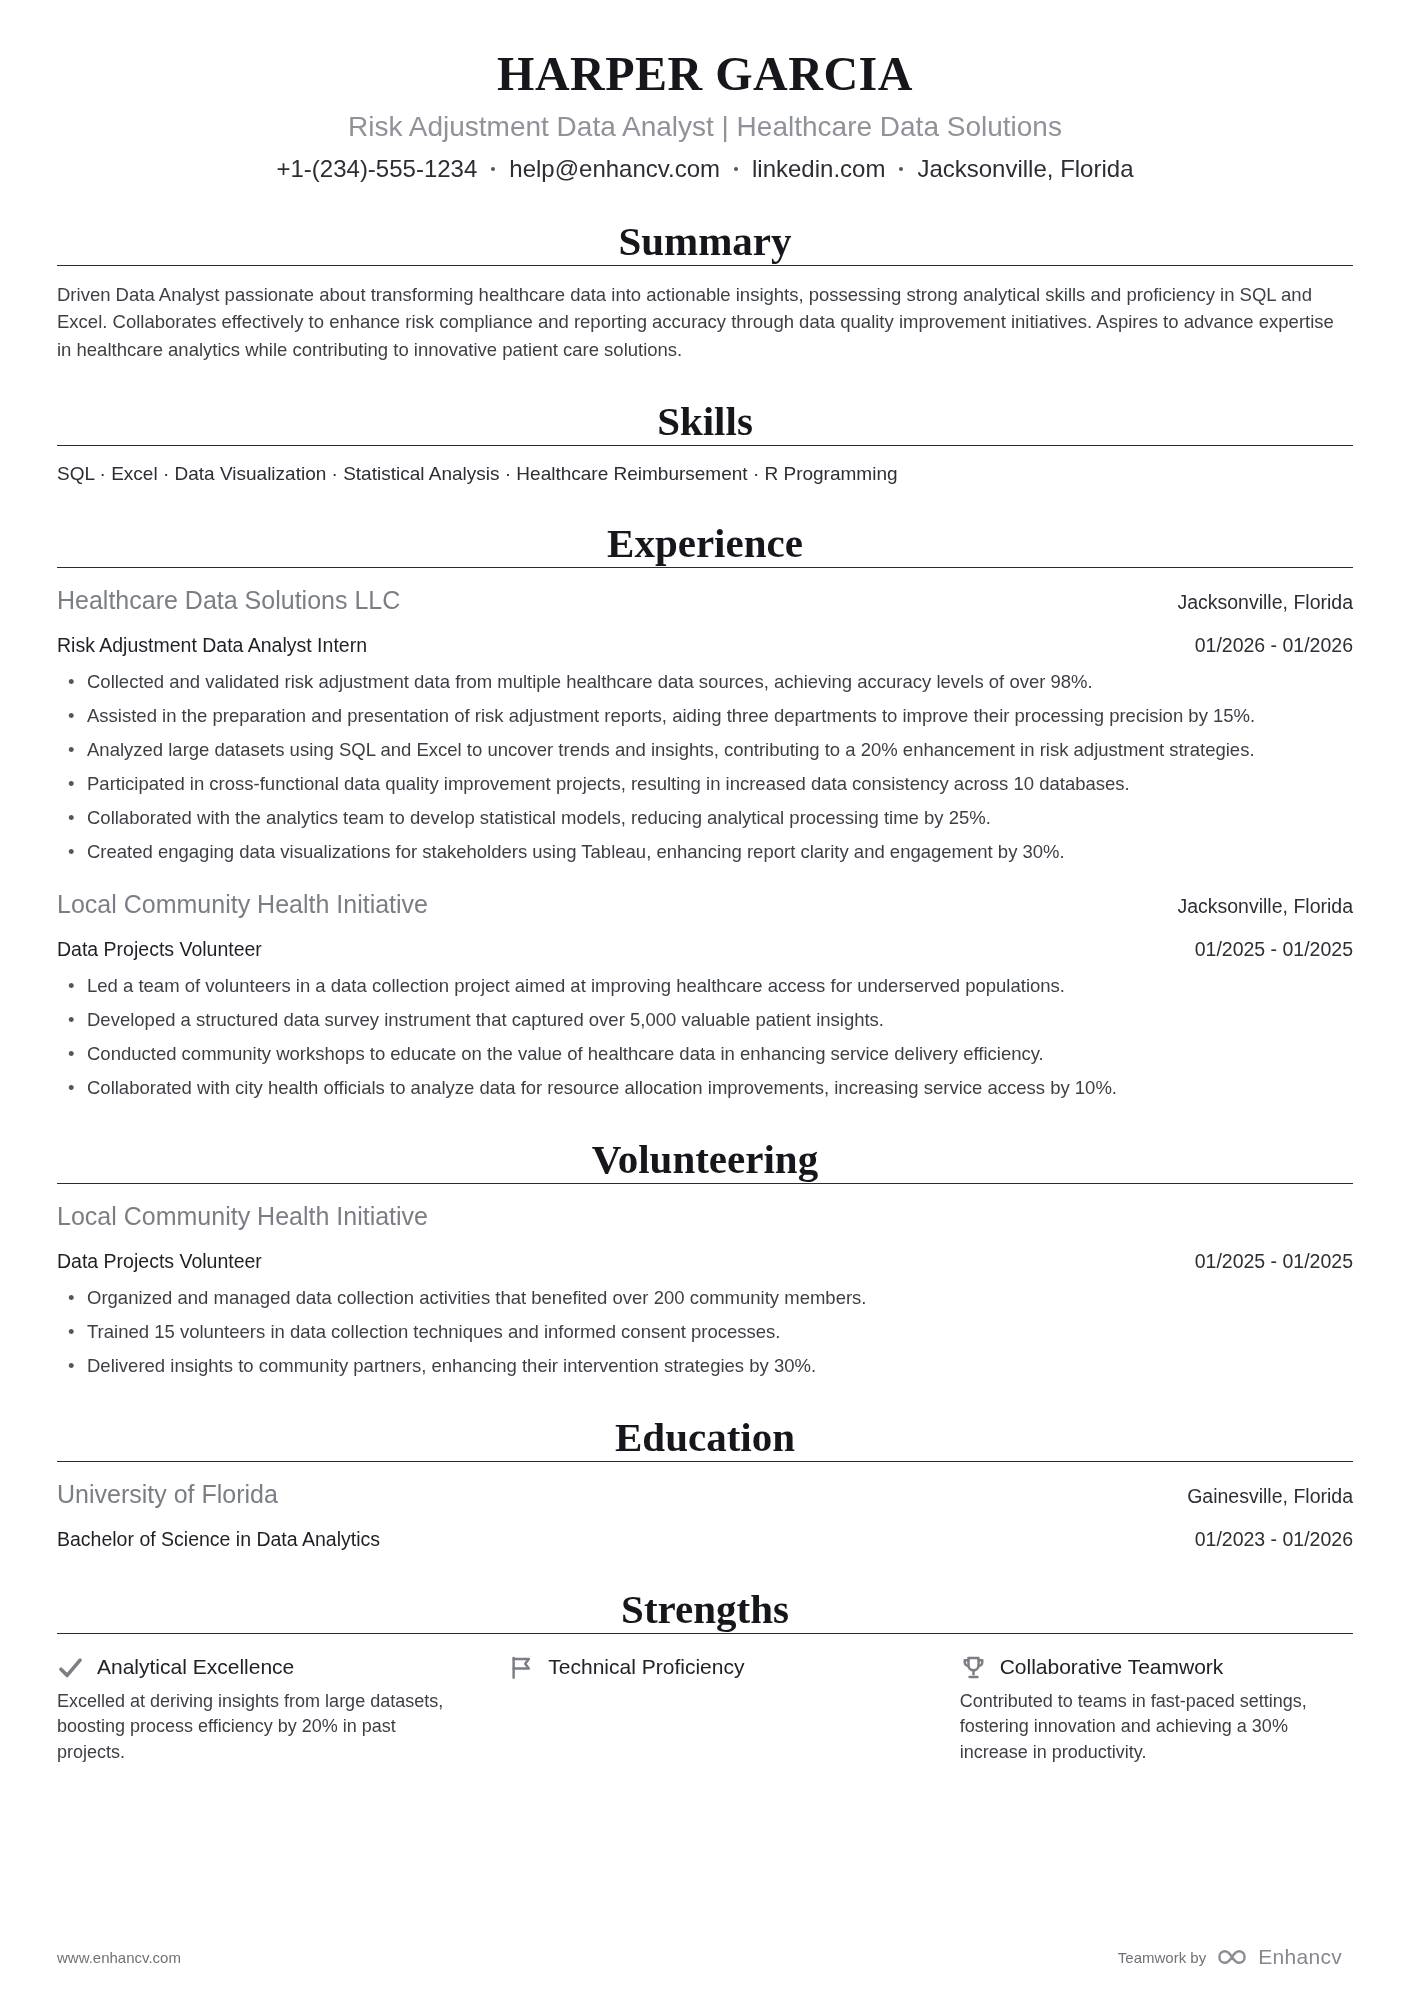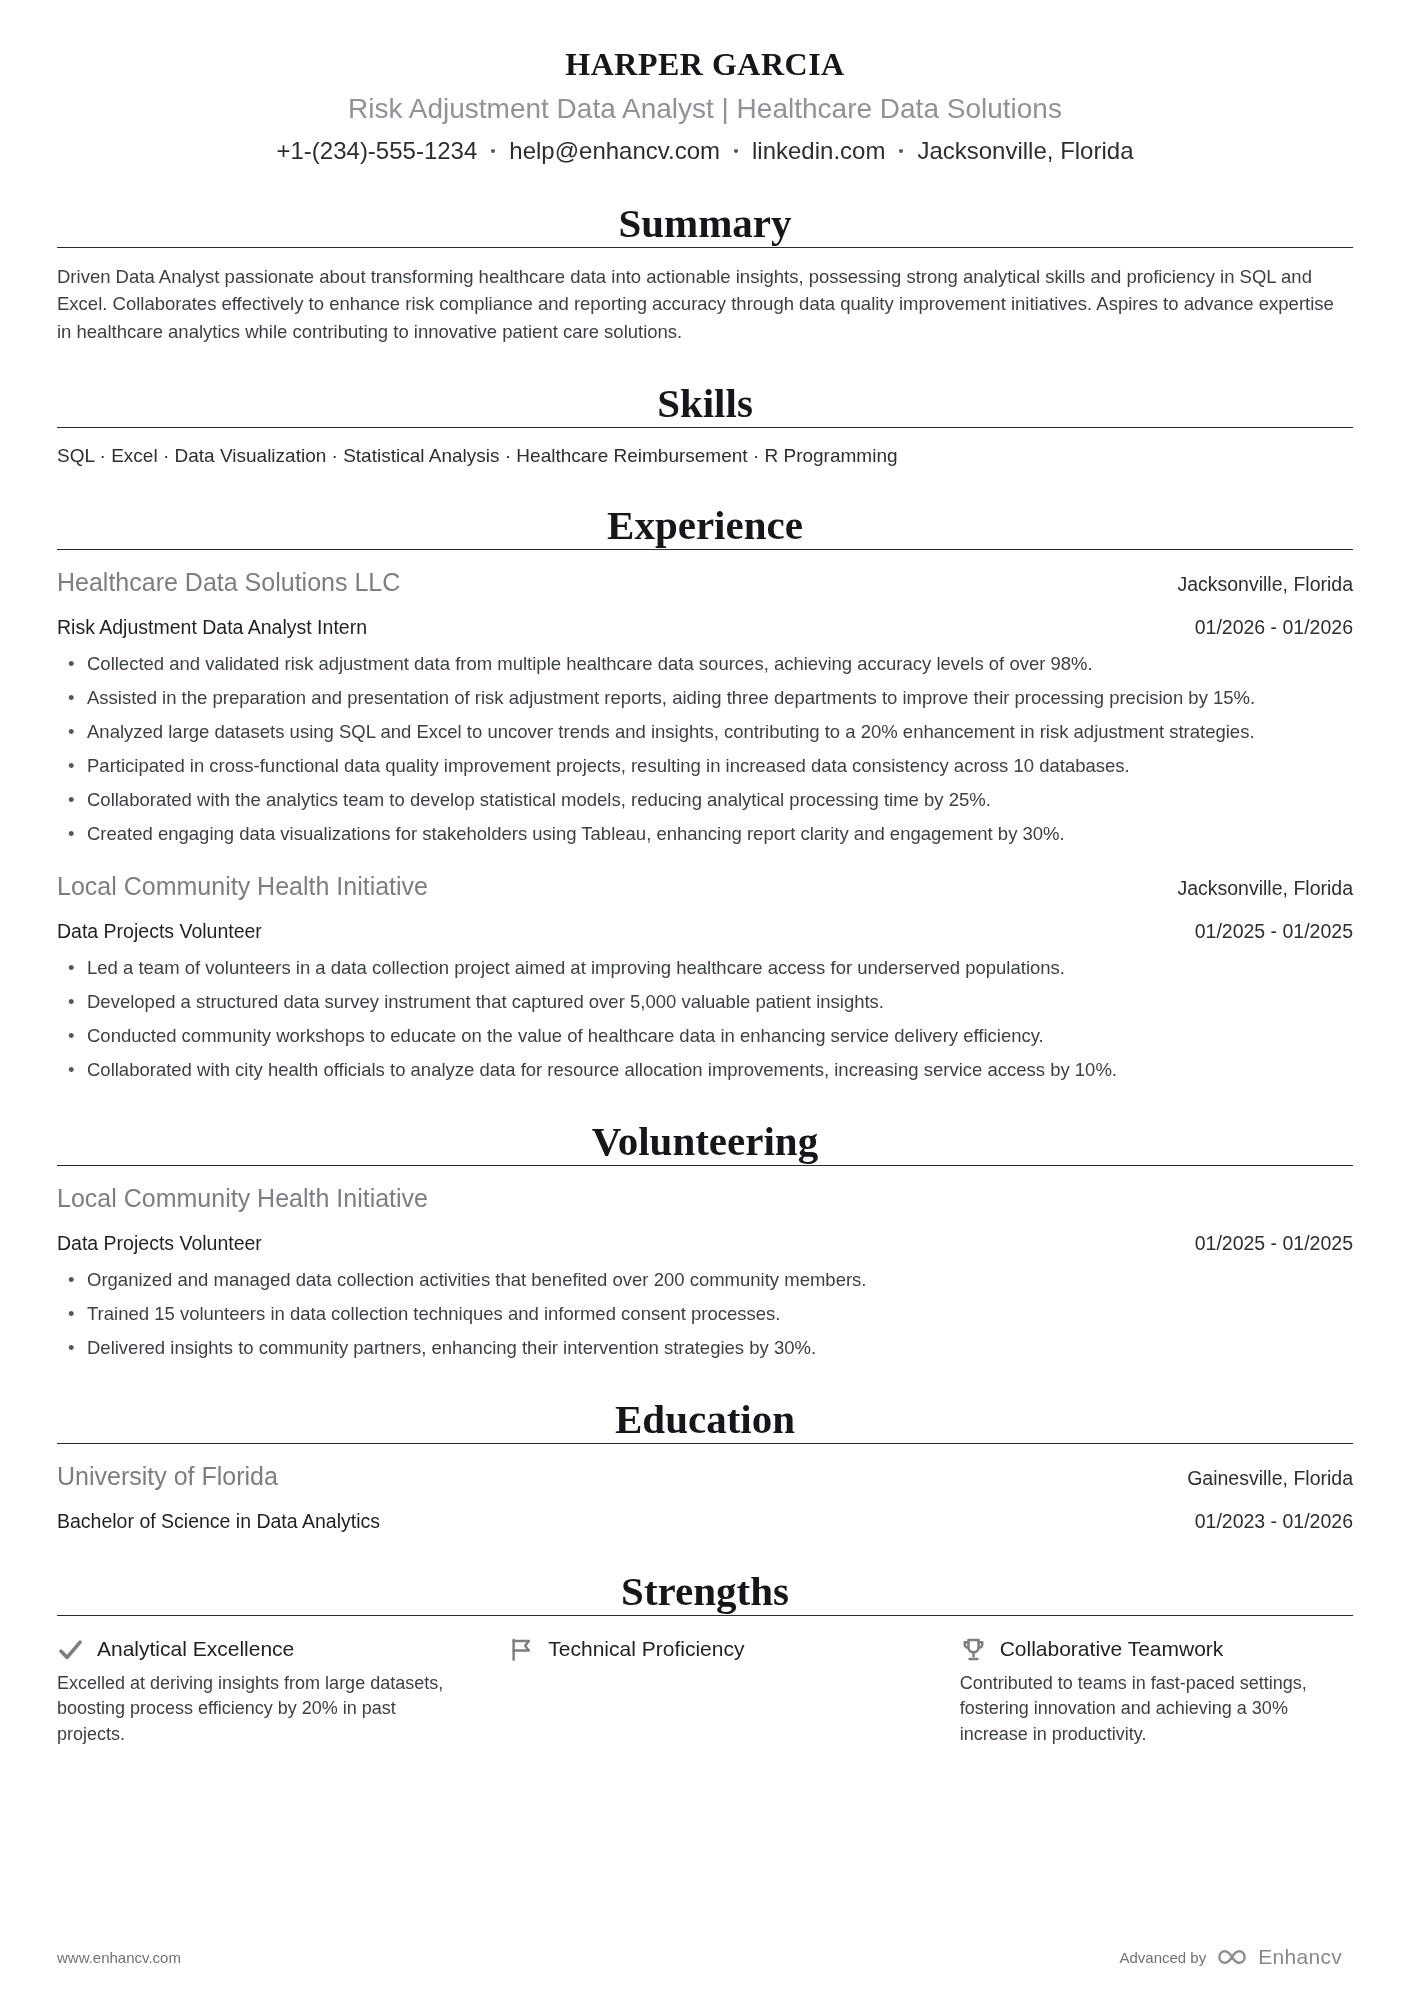--- a/index.html
+++ b/index.html
@@ -11,21 +11,21 @@
     color:#3c3f45;
     position:relative;
     overflow:hidden;
   }
   .page { padding:46px 57px 0 57px; }
 
   
   .header { text-align:center; }
   .name {
     font-family:"Liberation Serif","DejaVu Serif",serif;
-    font-size:32px; font-weight:700; color:#16171c; letter-spacing:.5px;
+    font-size:48px; font-weight:700; color:#16171c; letter-spacing:.5px;
   }
   .headline { margin-top:10px; font-size:28px; color:#8f9298; }
   .contact {
     margin-top:12px; display:flex; justify-content:center; align-items:center;
     gap:14px; font-size:24px; color:#2c2e33;
   }
   .dot { width:4px; height:4px; border-radius:50%; background:#54565c; flex:0 0 auto; }
 
   
   .section { margin-top:34px; }
@@ -216,21 +216,21 @@
       </div>
 
     </div>
   </section>
 
 </div>
 
 <footer class="footer">
   <span class="footer-url">www.enhancv.com</span>
   <div class="footer-right">
-    <span class="powered">Advanced by</span>
+    <span class="powered">Teamwork by</span>
     <span class="logo-icon">
       <svg width="32" height="18" viewBox="0 0 32 18" fill="none" stroke="#8a8d92" stroke-width="2.4">
         <path d="M9 3.2C5.7 3.2 3.4 5.7 3.4 9S5.7 14.8 9 14.8c6.4 0 7.6-11.6 14-11.6 3.3 0 5.6 2.5 5.6 5.8s-2.3 5.8-5.6 5.8C16.6 14.8 15.4 3.2 9 3.2z"></path>
       </svg>
     </span>
     <span class="brand">Enhancv</span>
   </div>
 </footer>
 
 </body></html>

